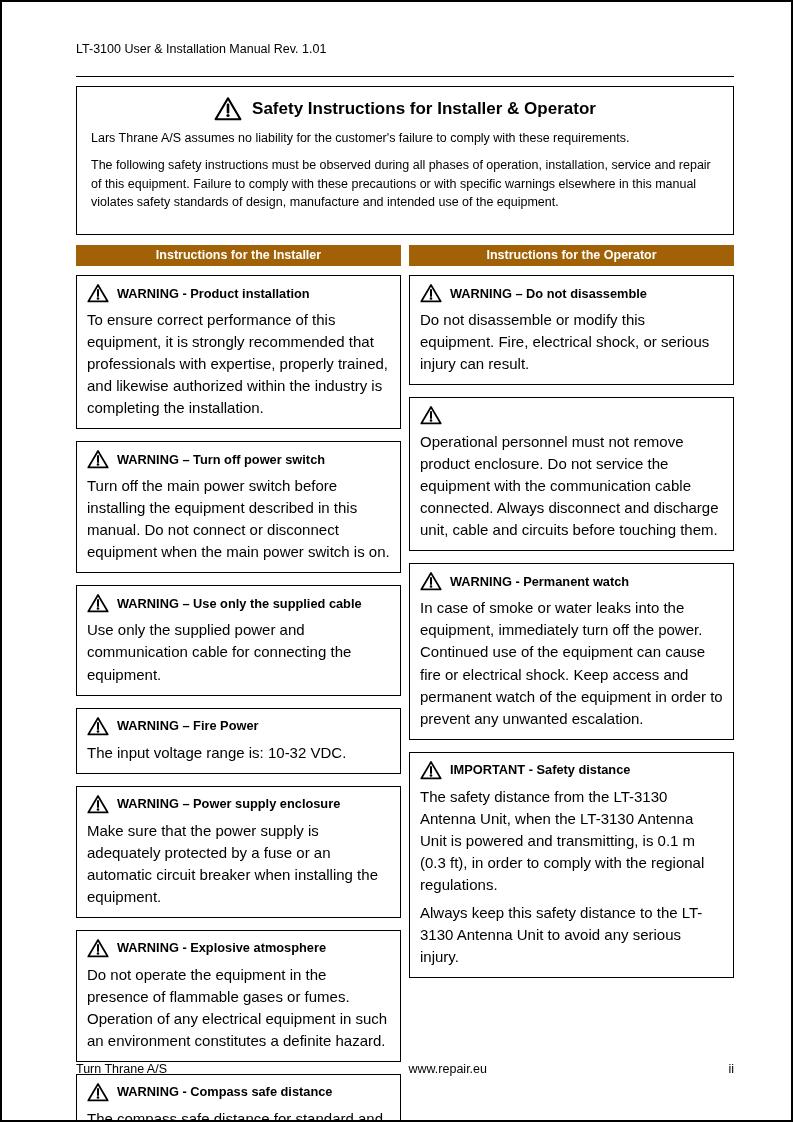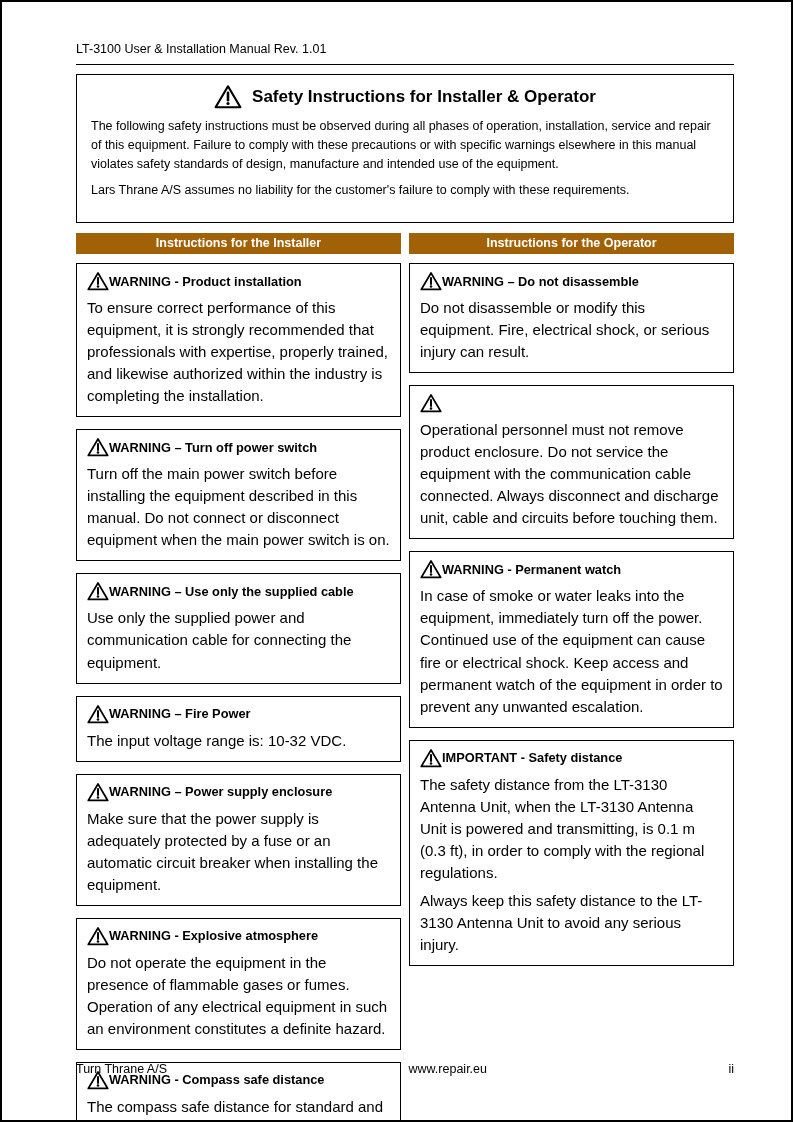--- a/index.html
+++ b/index.html
@@ -10,21 +10,21 @@
     border: 2px solid #000;
     background: #fff;
     font-family: "Liberation Sans", sans-serif;
     color: #000;
     padding: 40px 57px 0 74px;
     position: relative;
     overflow: hidden;
   }
   .doc-header {
     font-size: 12.5px;
-    padding-bottom: 8px;
+    padding-bottom: 20px;
     border-bottom: 1.5px solid #000;
   }
   .safety-box {
     border: 1.5px solid #000;
     margin-top: 9px;
     padding: 5px 14px 16px 14px;
   }
   .safety-title {
     display: flex;
     align-items: center;
@@ -55,20 +55,21 @@
     margin-bottom: 9px;
   }
   .warning-box {
     border: 1.5px solid #000;
     padding: 5px 10px 7px 10px;
     margin-bottom: 12px;
   }
   .box-title {
     display: flex;
     align-items: center;
+    gap: 8px;
     font-weight: bold;
     font-size: 12.8px;
     margin: 2px 0 2px 0;
   }
   .warn-icon svg { width: 22px; height: 20px; display: block; }
   .warn-icon-lg svg { width: 28px; height: 25px; display: block; }
   .box-text {
     font-size: 15px;
     line-height: 1.47;
     margin: 6px 0 2px 0;
@@ -100,22 +101,22 @@
     <div class="safety-title">
       <span class="warn-icon-lg">
         <svg viewBox="0 0 26 23" aria-hidden="true">
           <path d="M13 2 L24.5 21.5 H1.5 Z" fill="none" stroke="#000" stroke-width="2" stroke-linejoin="round"></path>
           <path d="M13 8 L13 15" stroke="#000" stroke-width="2.4" stroke-linecap="round"></path>
           <circle cx="13" cy="18" r="1.5" fill="#000"></circle>
         </svg>
       </span>
       <span>Safety Instructions for Installer &amp; Operator</span>
     </div>
+    <p>Lars Thrane A/S assumes no liability for the customer's failure to comply with these requirements.</p>
     <p>The following safety instructions must be observed during all phases of operation, installation, service and repair of this equipment. Failure to comply with these precautions or with specific warnings elsewhere in this manual violates safety standards of design, manufacture and intended use of the equipment.</p>
-    <p>Lars Thrane A/S assumes no liability for the customer's failure to comply with these requirements.</p>
   </div>
 
   <div class="cols">
     <div class="col">
       <div class="col-header">Instructions for the Installer</div>
       <div>
           <div class="warning-box">
             <div class="box-title">
               <span class="warn-icon">
                 <svg viewBox="0 0 26 23" aria-hidden="true">

